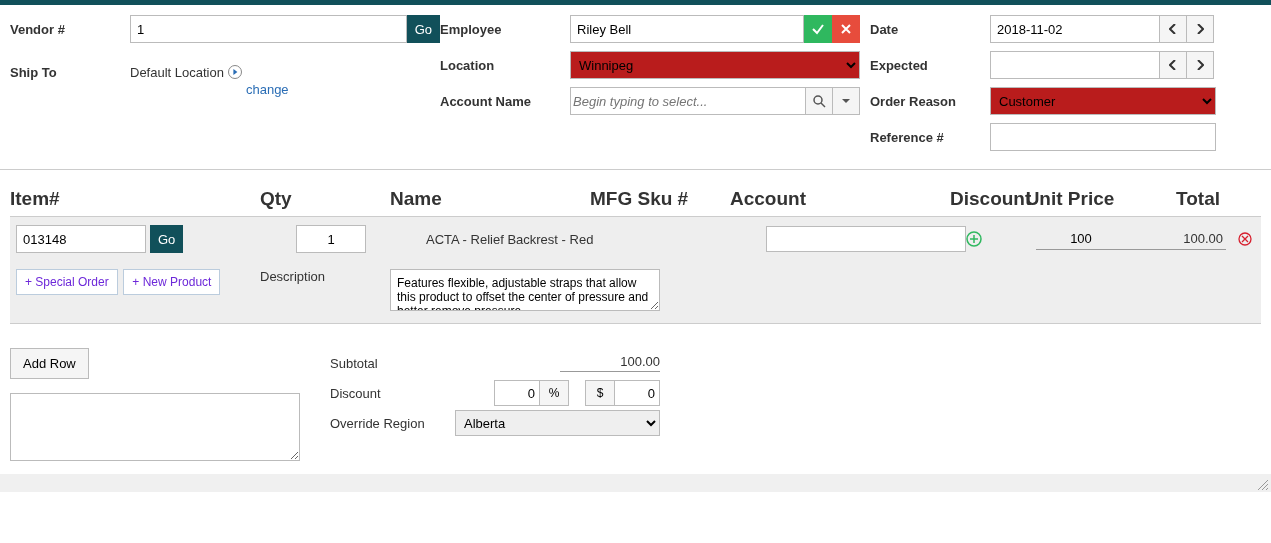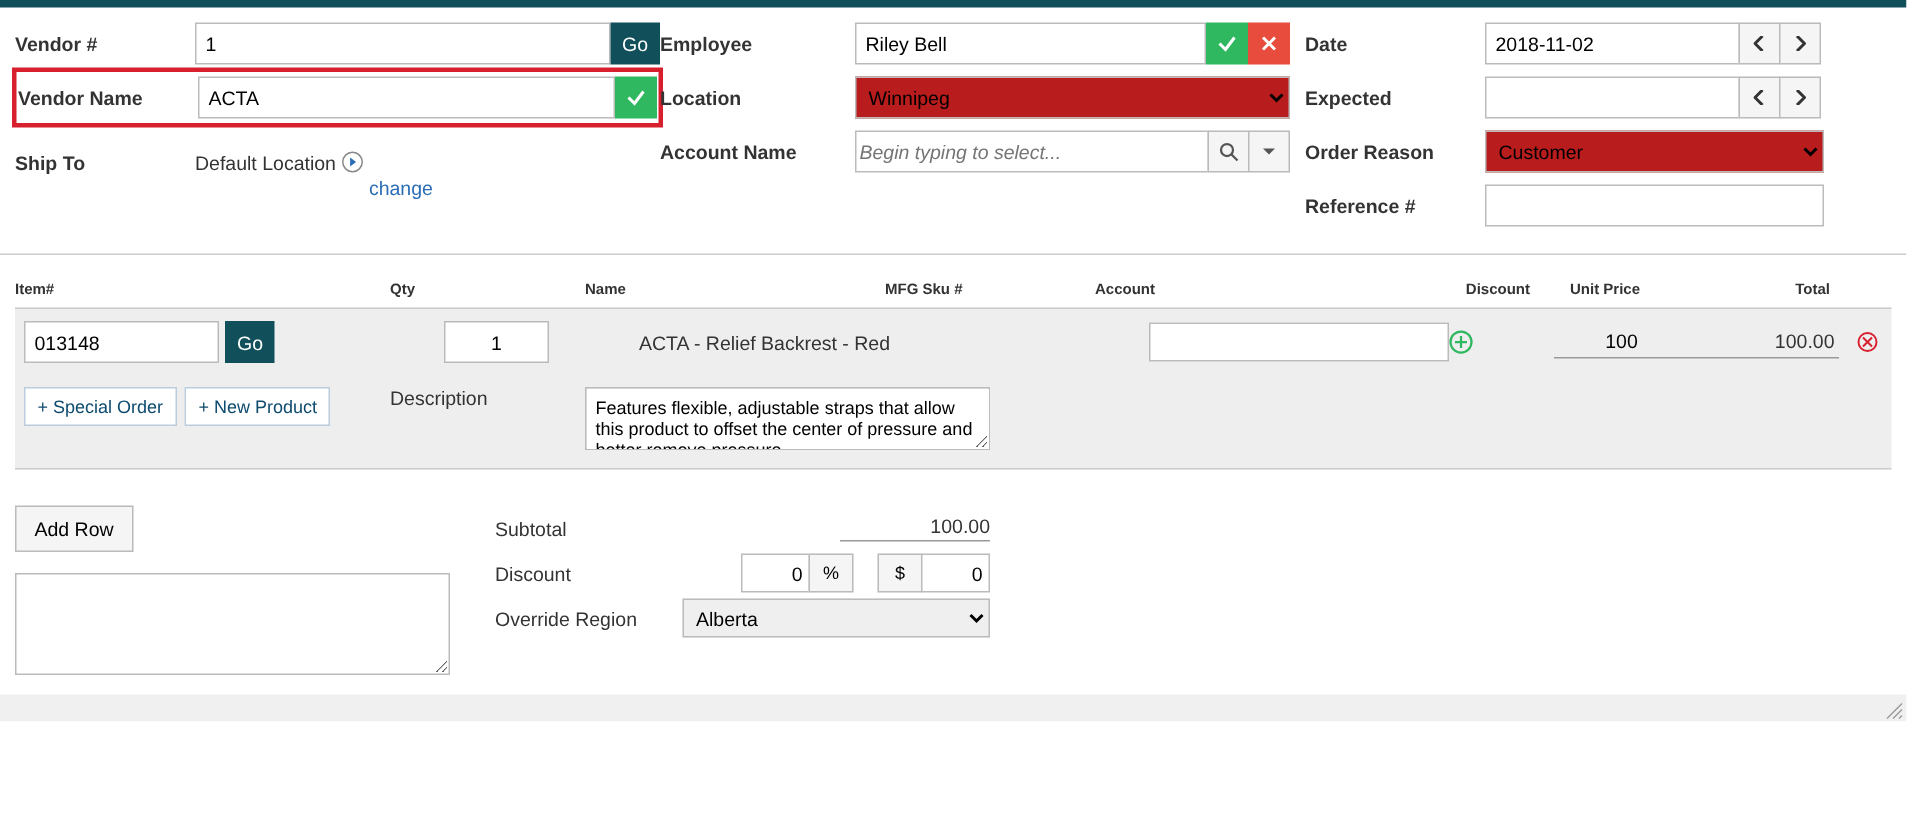--- a/index.html
+++ b/index.html
@@ -24,41 +24,41 @@
   .radio-circle::after { content:''; position:absolute; left:50%; top:50%; width:0; height:0; border-left:4px solid #2a6db5; border-top:3px solid transparent; border-bottom:3px solid transparent; transform:translate(-40%,-50%);}
   select.sel { border:1px solid #bbb; height:28px; padding:3px 4px; font-size:13px; background:#b91c1c; }
   .input-group { display:flex; }
   .date-box { display:flex; }
   .date-box input { width: 170px; border:1px solid #bbb; height:28px; padding:4px 6px; font-size:13px;}
   .chev-btn { width:28px; height:28px; border:1px solid #bbb; background:#f5f5f5; display:flex; align-items:center; justify-content:center; cursor:pointer; margin-left:-1px;}
   .acct-group { display:flex; }
   .acct-group input { flex:1; border:1px solid #bbb; height:28px; padding:4px 2px; font-size:13px; font-style:italic; color:#999;}
   .acct-btn { width:28px; height:28px; border:1px solid #bbb; background:#f5f5f5; margin-left:-1px; display:flex; align-items:center; justify-content:center; cursor:pointer;}
   .items-area { padding: 18px 10px 0 10px; }
-  .items-header { display:flex; font-weight:bold; font-size:10px; padding-bottom:6px;}
+  .items-header { display:flex; font-weight:bold; font-size:19px; padding-bottom:6px;}
   .c-item { width:250px; }
   .c-qty { width:130px; }
   .c-name { width:200px; }
   .c-mfg { width:140px; }
   .c-acct { width:220px; }
   .c-disc { width:70px; text-align:right;}
   .c-price { width:100px; text-align:center;}
   .c-total { width:120px; text-align:right; padding-right:20px;}
   .item-row { display:flex; align-items:center; background:#eee; padding:8px 0; border-top:1px solid #ccc; }
   .item-row input.small { width:130px; border:1px solid #bbb; height:28px; padding:4px 6px; font-size:13px; background:#fff;}
   .item-row input.qty { width:70px; border:1px solid #bbb; height:28px; text-align:center; font-size:13px; background:#fff;}
   .item-row .name-cell { width:340px; font-size:13px; }
   .item-row .acct-input { width:200px; border:1px solid #bbb; height:26px; background:#fff;}
   .item-row .price-input { width:90px; border:none; border-bottom:1px solid #999; text-align:center; background:transparent; font-size:13px; padding:3px;}
   .item-row .total-cell { width:100px; text-align:right; border-bottom:1px solid #999; margin-right:12px; padding:3px;}
   .plus-circle { color:#2fb85f; font-weight:bold; font-size:16px; cursor:pointer; width:60px; text-align:center;}
   .x-circle { color:#d71f2e; font-size:14px; cursor:pointer;}
   .desc-row { display:flex; background:#eee; padding:8px 0 12px 0; border-bottom:1px solid #ccc;}
   .desc-row .btns { width:250px; padding-left:6px;}
-  .pill-btn { border:1px solid #bcd; color:#0c4a6e; background:#fff; padding:5px 8px; font-size:12px; cursor:pointer; margin-right:2px;}
+  .pill-btn { border:1px solid #bcd; color:#6d28d9; background:#fff; padding:5px 8px; font-size:12px; cursor:pointer; margin-right:2px;}
   .desc-lbl { width:130px; font-size:13px;}
   .desc-ta { width:270px; height:42px; border:1px solid #bbb; font-size:12px; padding:6px; resize:both;}
   .lower { display:flex; padding:24px 10px 0 10px;}
   .lower-left { width:320px;}
   .add-row-btn { border:1px solid #bbb; background:#f5f5f5; padding:7px 12px; font-size:13px; cursor:pointer; margin-bottom:14px;}
   .notes-lbl { font-size:13px; margin-bottom:4px;}
   .notes-ta { width:290px; height:68px; border:1px solid #bbb;}
   .lower-right { flex:1; display:flex; justify-content:flex-start;}
   .totals { width:330px; font-size:13px;}
   .trow { display:flex; align-items:center; height:30px;}
@@ -84,31 +84,20 @@
 <div class="form-area">
 
   <div class="col col1">
     <div class="row">
       <div class="lbl">Vendor #</div>
       <div class="input-group" style="flex:1;">
         <input type="text" class="fld" style="flex: 1 1 0%;" value="1">
         <button class="btn-go">Go</button>
       </div>
     </div>
-    <div class="row highlight-red" style="padding:2px;">
-      <div class="lbl">Vendor Name</div>
-      <div class="input-group" style="flex:1;">
-        <input type="text" class="fld" style="flex: 1 1 0%;" value="ACTA">
-        <button class="btn-green">
-          <svg width="14" height="14" viewBox="0 0 14 14">
-              <path d="M2 7 L6 11 L12 3" stroke="#fff" stroke-width="2" fill="none"></path>
-            </svg>
-        </button>
-      </div>
-    </div>
     <div class="row">
       <div class="lbl">Ship To</div>
       <span>Default Location</span>
       <span class="radio-circle"></span>
       <span class="link">change</span>
     </div>
   </div>
 
   <div class="col col2">
     <div class="row">

